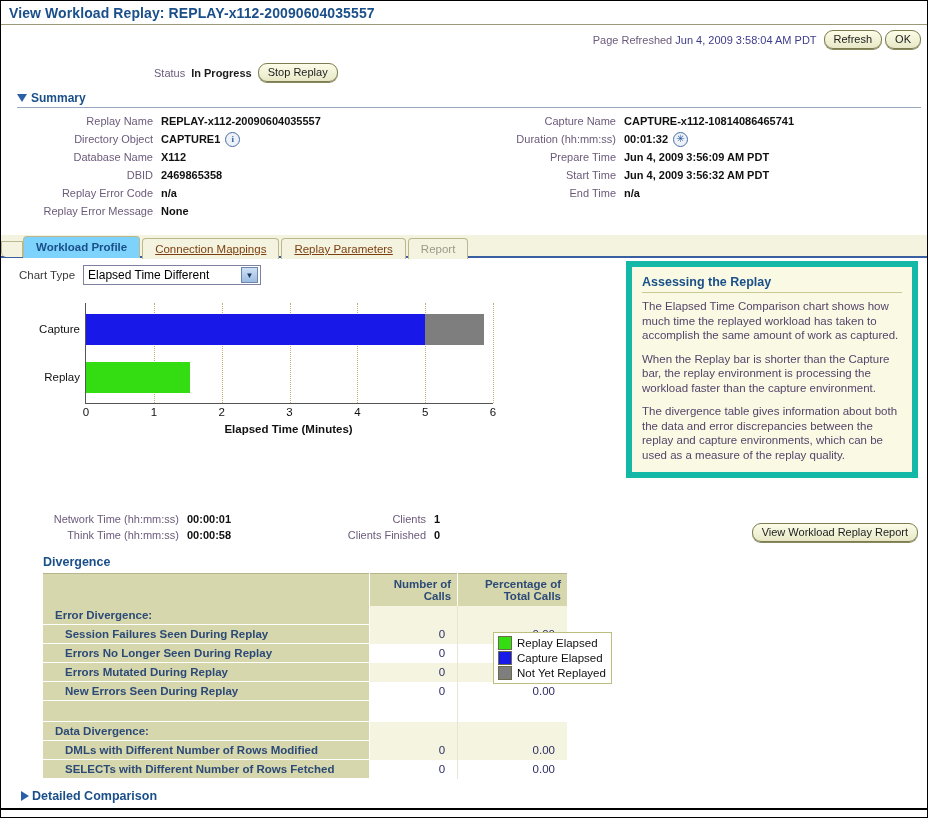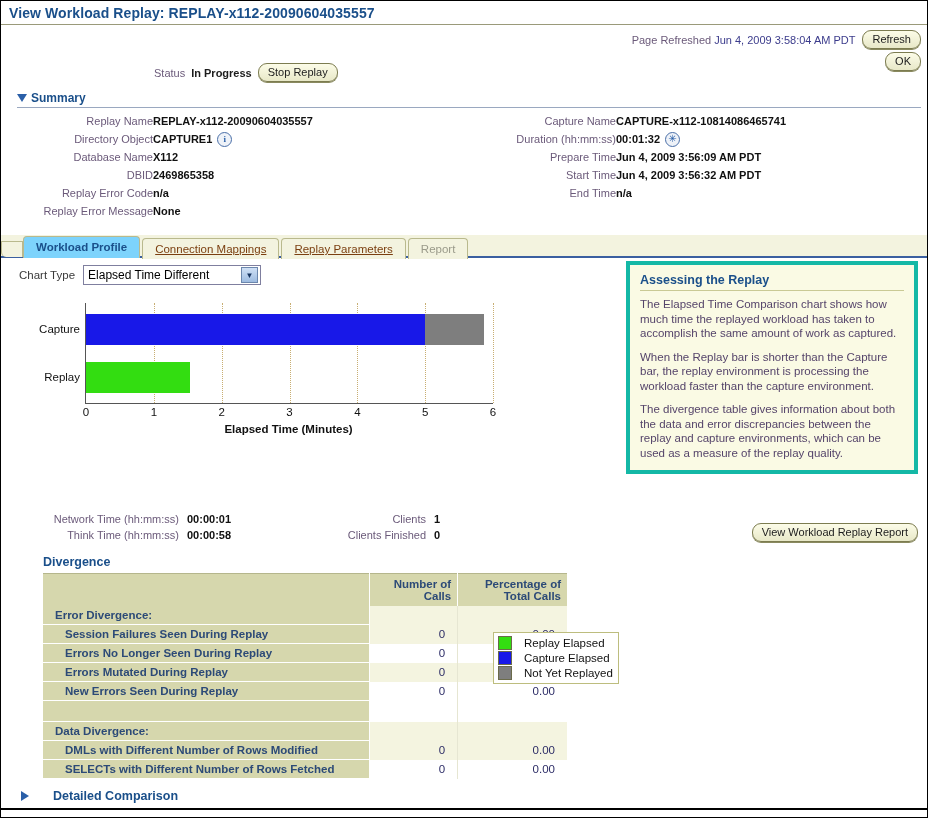--- a/index.html
+++ b/index.html
@@ -32,21 +32,21 @@
   .refresh-row {
     display: flex; justify-content: flex-end; align-items: flex-start;
     padding: 5px 6px 0 0;
     height: 46px; box-sizing: border-box;
   }
   .refresh-text {
     color: #6b5a7a; font-size: 11px; margin-right: 7px; margin-top: 4px;
     white-space: nowrap;
   }
   .refresh-text .ts { color: #3c3c8c; }
-  .btn-col { display: flex; flex-direction: column; align-items: flex-end; gap: 3px; }
+  .btn-col { display: flex; flex-direction: row; align-items: flex-end; gap: 3px; }
 
   .btn {
     display: inline-block;
     background: linear-gradient(#fcfce8, #e8e8c8);
     border: 1px solid #7c7c50;
     border-radius: 9px;
     padding: 1px 9px 2px 9px;
     font-size: 11px; color: #1c1c1c;
     box-shadow: 0 1px 0 #8a8a60;
     cursor: pointer;
@@ -78,21 +78,21 @@
     border-left: 8px solid #2a5fa8;
   }
   .section-title { color: #1a4f8a; font-weight: bold; font-size: 12px; }
   .hr-blue { height: 1px; background: #9aa8c0; margin: 2px 6px 0 16px; }
 
   
   .summary-wrap { display: flex; margin-top: 6px; }
   .sum-col { width: 463px; }
   .prop { display: flex; margin-bottom: 3px; line-height: 15px; }
   .prop .k {
-    width: 152px; text-align: right; color: #6b5a7a; 
+    width: 152px; text-align: right; color: #6b5a7a; padding-right: 8px;
     white-space: nowrap;
   }
   .prop .v { font-weight: bold; color: #111; display: flex; align-items: center; gap: 5px; }
   .icon-info, .icon-spin {
     display: inline-block; width: 13px; height: 13px; border-radius: 50%;
     border: 1px solid #4a6fa8; color: #2a5fa8; background: #eef2f8;
     font-size: 9px; line-height: 12px; text-align: center; font-weight: bold;
     font-family: "Liberation Serif", serif;
   }
   .icon-spin { font-family: "DejaVu Sans", sans-serif; font-size: 10px; line-height: 12px; }
@@ -153,21 +153,21 @@
            font-size: 11.5px; padding-top: 3px; color:#111; }
   .xaxis-title {
     position: absolute; left: 84px; width: 407px; text-align: center;
     top: 128px; font-size: 11.5px; font-weight: bold; color: #111;
   }
   .legend {
     position: absolute; left: 492px; top: 337px;
     border: 1px solid #bdbd7e; background: #fff;
     padding: 3px 5px 3px 4px; display: flex; flex-direction: column; gap: 1px;
   }
-  .legend-item { display: flex; align-items: center; gap: 12px; font-size: 11.5px; color:#111; }
+  .legend-item { display: flex; align-items: center; gap: 5px; font-size: 11.5px; color:#111; }
   .swatch { width: 12px; height: 12px; border: 1px solid #6b6b4a; }
 
   
   .stats { display: flex; margin-top: 6px; }
   .stat { display: flex; line-height: 16px; }
   .stat .k { color: #6b5a7a; text-align: right; padding-right: 8px; white-space: nowrap; }
   .stat .v { font-weight: bold; color: #111; }
 
   
   .div-title { color: #1a4f8a; font-weight: bold; font-size: 12.5px; margin: 12px 0 4px 42px; }
@@ -191,35 +191,35 @@
   table.div td.num { text-align: right; color: #2c2c66; }
   tr.alt td.num { background: #f4f4e0; }
   tr.norm td.num { background: #ffffff; }
   tr.spacer td.label { height: 14px; }
   tr.spacer td.num { background: #ffffff; }
   tr.header2 td.num { background: #f4f4e0; }
 
   
   .info-panel {
     position: absolute; left: 625px; top: 260px; width: 292px;
-    background: #fafae4; border: 4px solid #14b8a6;
+    background: #fafae4; border: 6px solid #14b8a6;
     padding: 8px 10px 10px 10px; box-sizing: border-box;
   }
   .info-title { color: #1a4f8a; font-weight: bold; font-size: 12.5px; }
   .info-rule { height: 1px; background: #c9c994; margin: 3px 0 6px 0; }
   .info-p { color: #55446a; font-size: 11.5px; line-height: 14.5px; margin: 0 0 9px 0; }
   .info-p:last-child { margin-bottom: 0; }
   .report-btn-row {
     position: absolute; left: 625px; top: 522px; width: 292px;
     display: flex; justify-content: flex-end;
   }
 
   
   .bottom-link { display: flex; align-items: center; gap: 3px; margin: 10px 0 0 20px; }
-  .bottom-link .section-title { font-size: 12.5px; margin-left: 21px; }
+  .bottom-link .section-title { font-size: 12.5px; }
   .bottom-rule { height: 2px; background: #000; margin-top: 5px; }
 </style>
 </head>
 <body>
 
 <div class="page">
 
   <div class="title-bar">
     <span class="page-title">View Workload Replay: REPLAY-x112-20090604035557</span>
   </div>

